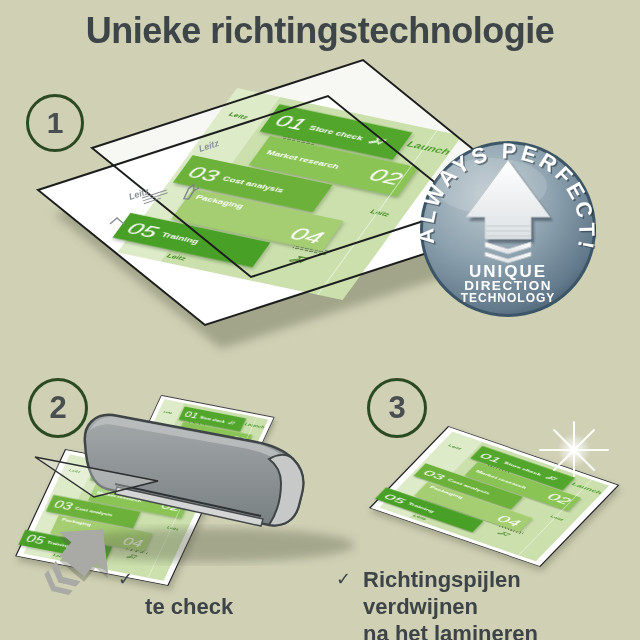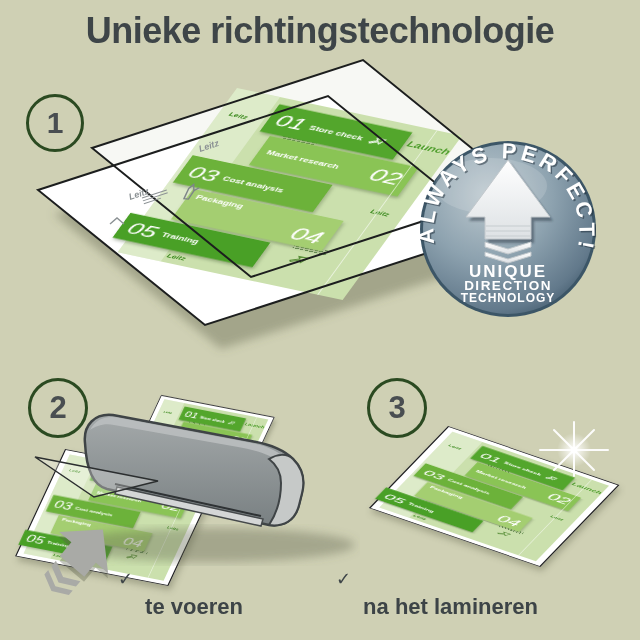--- a/index.html
+++ b/index.html
@@ -406,24 +406,24 @@
       <line x1="16" y1="14" x2="56" y2="54"></line>
       <line x1="56" y1="14" x2="16" y2="54"></line>
     </g>
     <circle cx="36" cy="34" r="3.5" fill="#ffffff"></circle>
   </svg>
 
   <div class="check-item ci1">
     <span class="check">✓</span>
     <span class="check-text">
       <br>
-      <span>te voeren</span>
+      <span>te check</span>
     </span>
   </div>
   <div class="check-item ci2">
     <span class="check">✓</span>
     <span class="check-text">
-      <br>
+      <span>Richtingspijlen verdwijnen</span><br>
       <span>na het lamineren</span>
     </span>
   </div>
 
 </div>
 
 </body></html>

